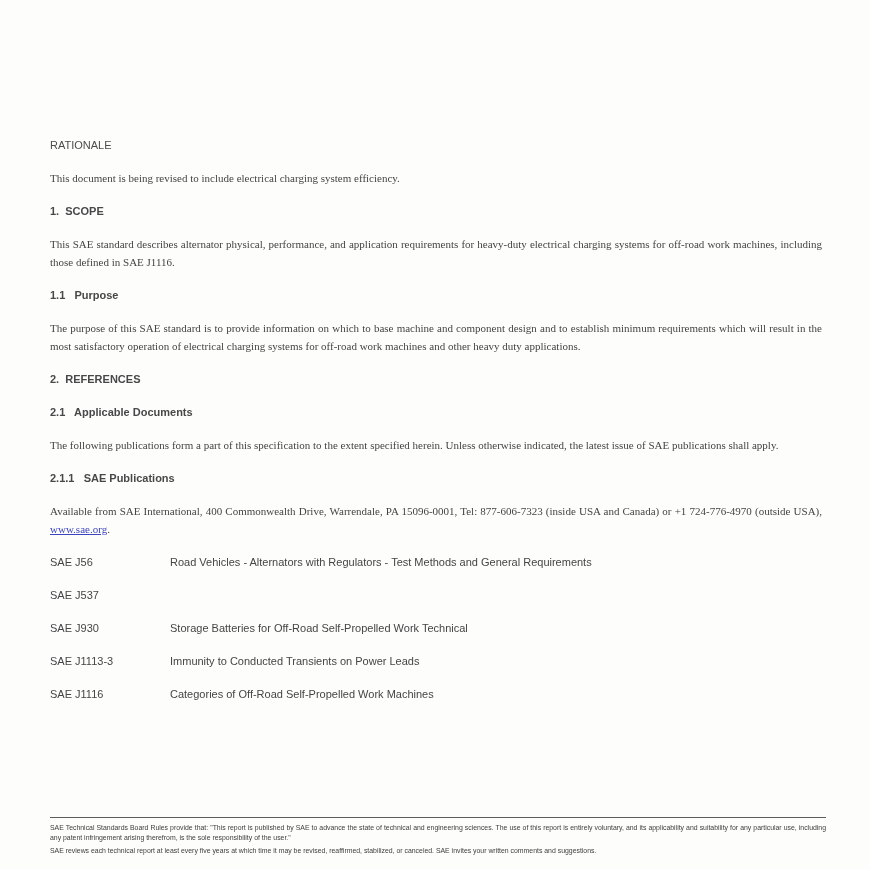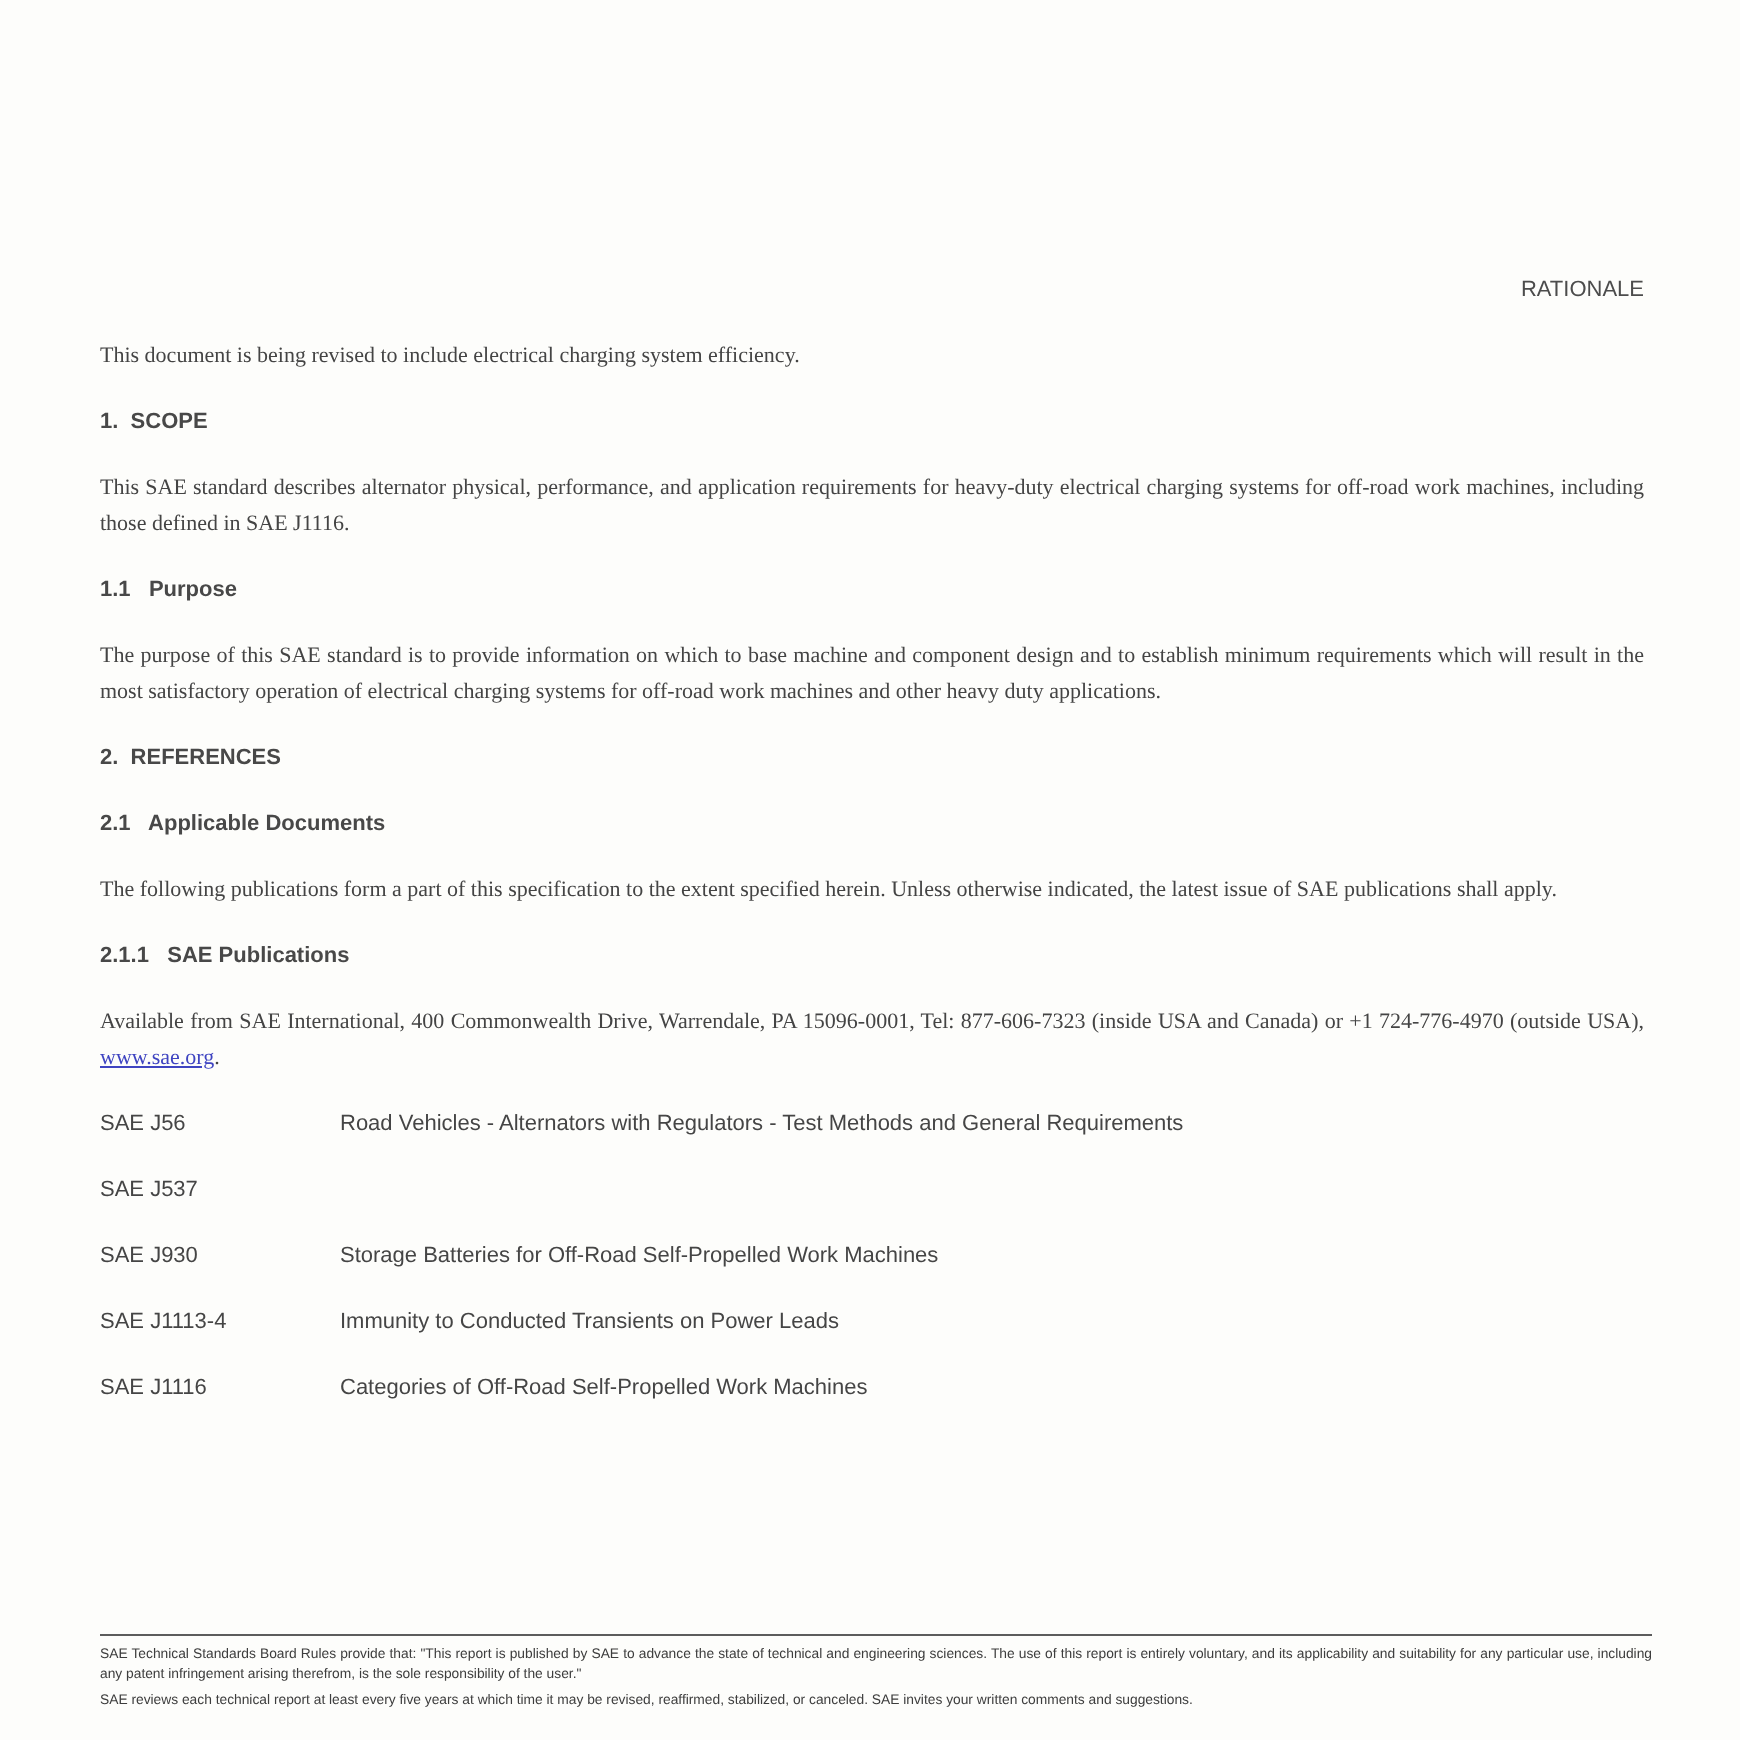--- a/index.html
+++ b/index.html
@@ -43,21 +43,21 @@
     border-top:3px solid #4e8fa3;
     border-bottom:8px solid #8ebbd3;
     font-size:11.5px;color:#444;
     background:#fefffe;
   }
   
   .body-col{
     position:absolute;left:50px;top:130px;width:772px;
     font-size:11px;line-height:18px;padding-top:6px;
   }
-  .center-head{text-align:right;margin:0 0 15px 0;color:#4a4a4a;}
+  .center-head{text-align:left;margin:0 0 15px 0;color:#4a4a4a;}
   .para{margin:0 0 15px 0;text-align:justify;color:#424242;font-family:Liberation Serif, serif;}
   .sec-head{margin:0 0 15px 0;white-space:pre-wrap;color:#464646;font-weight:bold;}
   .pub-row{display:flex;margin:0 0 15px 0;justify-content:space-between;}
   .pub-code{width:120px;flex:none;color:#434343;}
   .pub-title{flex:1;color:#434343;}
   .link{color:#3c42c4;text-decoration:underline;cursor:pointer;}
   
   .footer{
     position:absolute;left:50px;top:817px;width:776px;
   }
@@ -93,24 +93,24 @@
 
     <div class="pub-row">
       <span class="pub-code">SAE J56</span>
       <span class="pub-title">Road Vehicles - Alternators with Regulators - Test Methods and General Requirements</span>
     </div>
     <div class="pub-row">
       <span class="pub-code">SAE J537</span>
     </div>
     <div class="pub-row">
       <span class="pub-code">SAE J930</span>
-      <span class="pub-title">Storage Batteries for Off-Road Self-Propelled Work Machines</span>
+      <span class="pub-title">Storage Batteries for Off-Road Self-Propelled Work Technical</span>
     </div>
     <div class="pub-row">
-      <span class="pub-code">SAE J1113-4</span>
+      <span class="pub-code">SAE J1113-3</span>
       <span class="pub-title">Immunity to Conducted Transients on Power Leads</span>
     </div>
     <div class="pub-row">
       <span class="pub-code">SAE J1116</span>
       <span class="pub-title">Categories of Off-Road Self-Propelled Work Machines</span>
     </div>
   </div>
 
   <div class="footer">
     <div class="footer-rule"></div>

